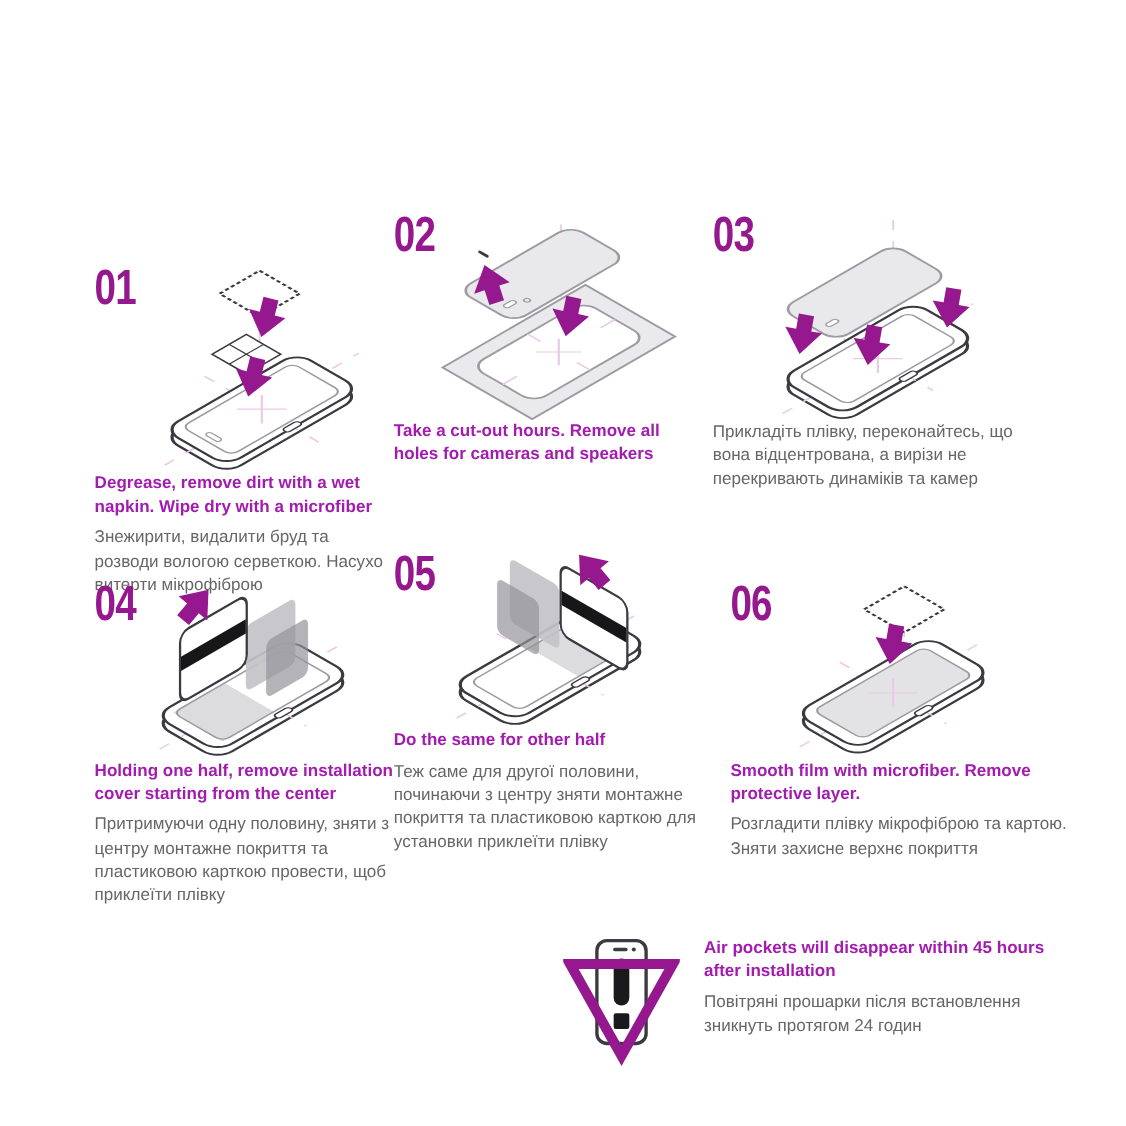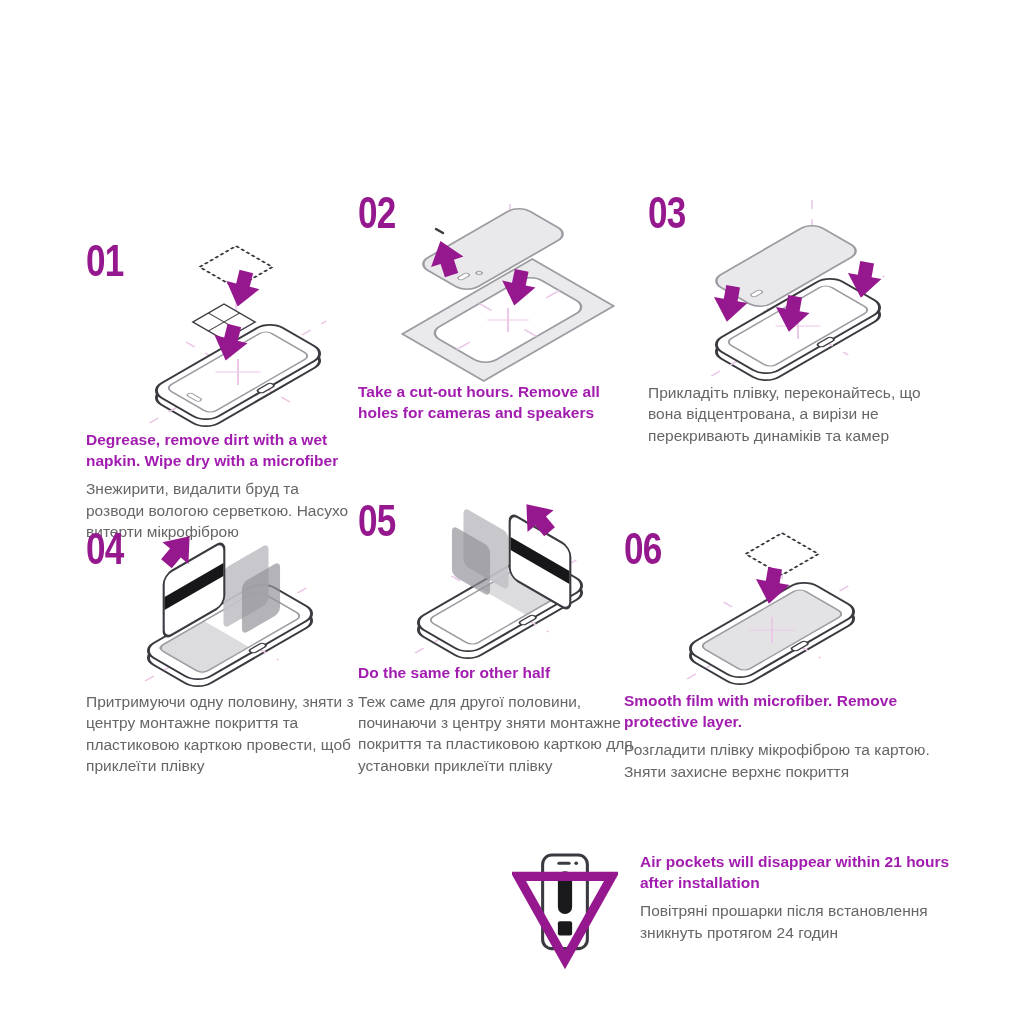--- a/index.html
+++ b/index.html
@@ -30,21 +30,21 @@
     transform:scaleX(.78);transform-origin:left top;letter-spacing:-1px;line-height:.92;
   }
   .art{position:absolute;left:32px;top:0;}
   .en{font-weight:bold;color:#a21caf;font-size:15.5px;line-height:1.33;margin:0 0 7px 0;}
   .ua{color:#666666;font-size:15.5px;line-height:1.38;margin:0;}
   .s1{left:86px;top:192px;width:268px;margin-top:48px;}
   .s2{left:358px;top:192px;width:286px;}
   .s3{left:648px;top:192px;width:306px;}
   .s4{left:86px;top:528px;width:286px;}
   .s5{left:358px;top:500px;width:292px;}
-  .s6{left:624px;top:528px;width:306px;}
+  .s6{left:664px;top:528px;width:306px;}
   .warning{position:absolute;left:512px;top:850px;display:flex;align-items:flex-start;}
   .warning .wtext{margin-left:22px;width:316px;padding-top:2px;}
 </style>
 </head>
 <body>
 
 <div class="header">
 </div>
 
 <div class="step r1 s1">
@@ -159,20 +159,21 @@
       <g transform="matrix(0.866,-0.5,0,1,143,82)">
         <rect x="-22" y="-38" width="44" height="52" rx="6" fill="#93939A" opacity="0.7"></rect>
       </g>
       <g transform="matrix(0.866,-0.5,0,1,76,88)">
         <rect x="-35" y="-58" width="70" height="64" rx="9" fill="#fff" stroke="#3A3A40" stroke-width="2.4"></rect>
         <rect x="-34" y="-36" width="68" height="13" fill="#17171A"></rect>
       </g>
       <path d="M-7,18 L7,18 L7,4 L17,4 L0,-18 L-17,4 L-7,4 Z" transform="translate(60,22) rotate(40)" fill="#96188E"></path>
     </svg>
   </div>
+  <p class="en">Holding one half, remove installation cover starting from the center</p>
   <p class="ua">Притримуючи одну половину, зняти з центру монтажне покриття та пластиковою карткою провести, щоб приклеїти плівку</p>
 </div>
 
 <div class="step r2 s5">
   <div class="illus">
     <span class="num">05</span>
     <svg class="art" width="230" height="163" viewBox="0 0 230 163">
       <g transform="matrix(0.866,-0.5,0.866,0.5,110,111)">
         <rect x="-70" y="-33" width="140" height="66" rx="15" fill="#fff" stroke="#3A3A40" stroke-width="2.4"></rect>
       </g>
@@ -231,16 +232,16 @@
 <div class="warning">
   <svg width="106" height="120" viewBox="0 0 104 118">
     <rect x="30" y="5" width="44" height="92" rx="9" fill="#fff" stroke="#3A3A40" stroke-width="3"></rect>
     <line x1="46" y1="13" x2="56" y2="13" stroke="#3A3A40" stroke-width="3" stroke-linecap="round"></line>
     <circle cx="63" cy="13" r="1.8" fill="#3A3A40"></circle>
     <rect x="45" y="21" width="14" height="42" rx="7" fill="#1A1A1C"></rect>
     <rect x="45" y="70" width="14" height="14" rx="2" fill="#1A1A1C"></rect>
     <polygon points="6,26 98,26 52,108" fill="none" stroke="#96188E" stroke-width="9"></polygon>
   </svg>
   <div class="wtext">
-    <p class="en">Air pockets will disappear within 21 hours after installation</p>
+    <p class="en">Air pockets will disappear within 45 hours after installation</p>
     <p class="ua">Повітряні прошарки після встановлення зникнуть протягом 24 годин</p>
   </div>
 </div>
 
 </body></html>

